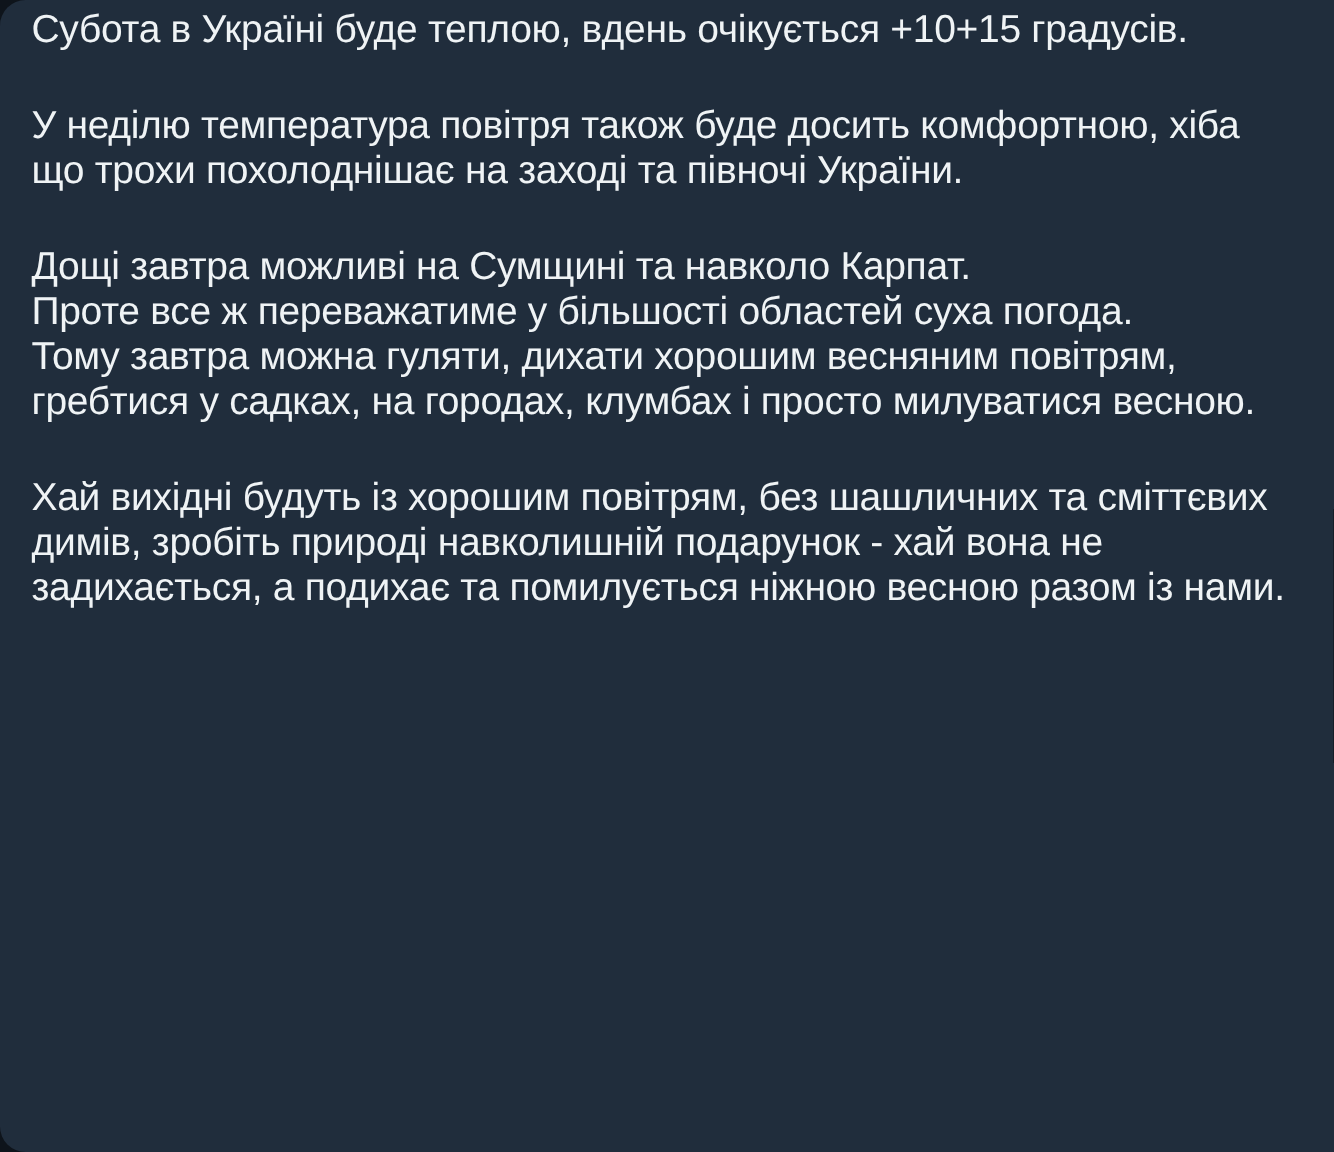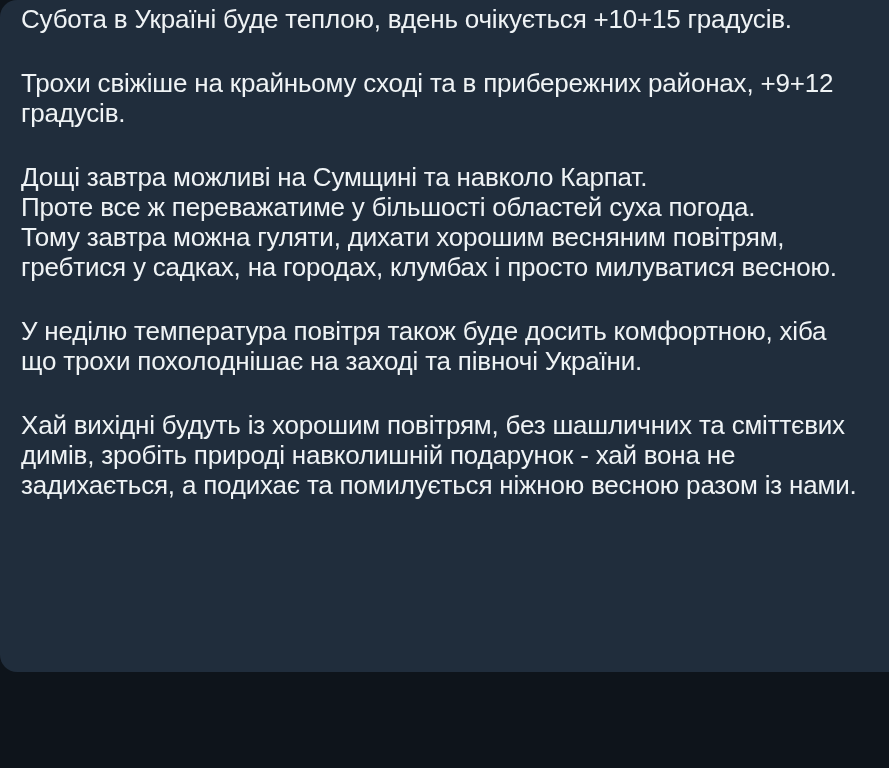--- a/index.html
+++ b/index.html
@@ -6,21 +6,21 @@
     margin: 0;
     padding: 0;
     background: #0e141b;
     width: 889px;
     height: 768px;
     overflow: hidden;
   }
   .message-bubble {
     box-sizing: border-box;
     width: 889px;
-    height: 672px;
+    height: 768px;
     background: #202d3c;
     border-radius: 17px 0 0 17px;
     padding: 4px 20px 10px 21px;
     overflow: hidden;
     font-family: "Liberation Sans", "DejaVu Sans", sans-serif;
     font-size: 26px;
     font-weight: 400;
     line-height: 30px;
     color: #eff3f5;
     -webkit-font-smoothing: antialiased;
@@ -32,24 +32,22 @@
   }
   .message-paragraph:last-child {
     margin-bottom: 16px;
   }
 </style>
 </head>
 <body>
 
 <div class="message-bubble">
   <p class="message-paragraph">Субота в Україні буде теплою, вдень очікується +10+15 градусів.</p>
-  <p class="message-paragraph">Трохи свіжіше на крайньому сході та в прибережних районах, +9+12
-градусів.</p>
+  <p class="message-paragraph">У неділю температура повітря також буде досить комфортною, хіба
+що трохи похолоднішає на заході та півночі України.</p>
   <p class="message-paragraph">Дощі завтра можливі на Сумщині та навколо Карпат.
 Проте все ж переважатиме у більшості областей суха погода.
 Тому завтра можна гуляти, дихати хорошим весняним повітрям,
 гребтися у садках, на городах, клумбах і просто милуватися весною.</p>
-  <p class="message-paragraph">У неділю температура повітря також буде досить комфортною, хіба
-що трохи похолоднішає на заході та півночі України.</p>
   <p class="message-paragraph">Хай вихідні будуть із хорошим повітрям, без шашличних та сміттєвих
 димів, зробіть природі навколишній подарунок - хай вона не
 задихається, а подихає та помилується ніжною весною разом із нами.</p>
 </div>
 
 </body></html>

